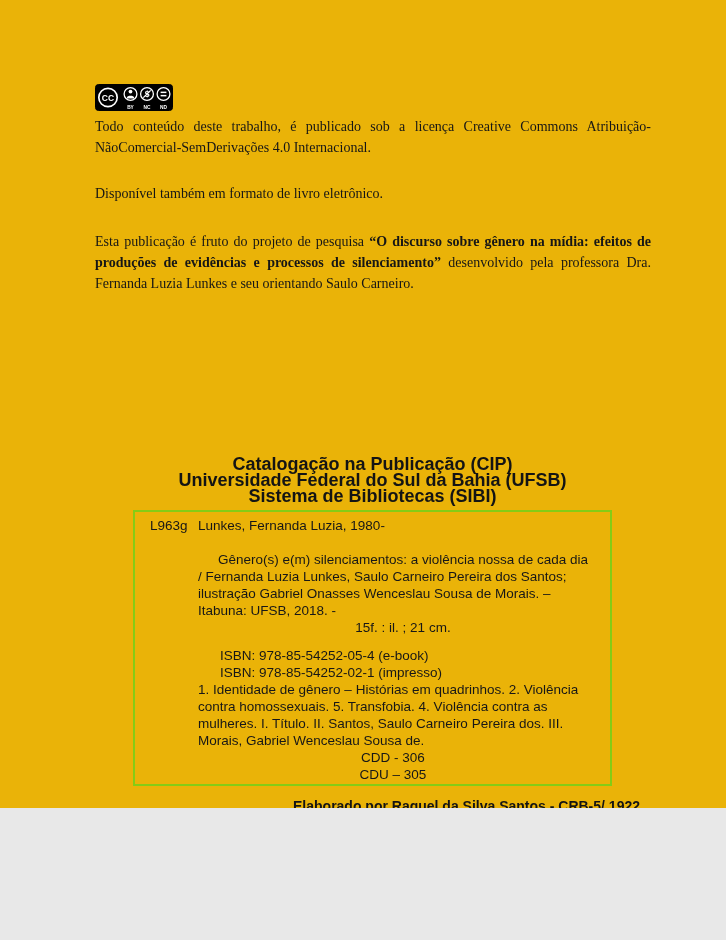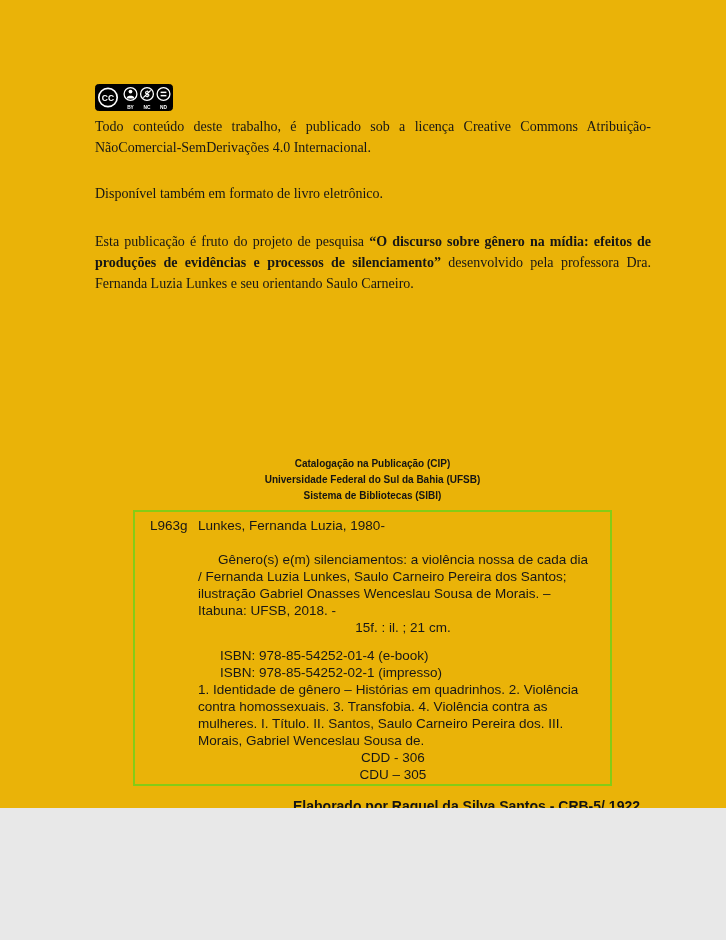--- a/index.html
+++ b/index.html
@@ -15,21 +15,21 @@
     font-family:Liberation Serif, serif;font-size:14px;line-height:21px;color:#161616;
   }
   .para.justify{text-align:justify;}
   #para-license{top:116px;}
   #para-ebook{top:183px;}
   #para-project{top:231px;}
   #para-project b{font-weight:bold;}
   
   .cip-header{
     position:absolute;left:133px;top:456px;width:479px;text-align:center;
-    font-family:"Liberation Sans",sans-serif;font-weight:bold;font-size:10px;line-height:16px;color:#141414;
+    font-family:"Liberation Sans",sans-serif;font-weight:bold;font-size:18px;line-height:16px;color:#141414;
   }
   
   .cip-box{
     position:absolute;left:133px;top:510px;width:479px;height:276px;
     border:2px solid #84cc16;box-sizing:border-box;
     font-family:"Liberation Sans",sans-serif;font-size:13.5px;line-height:17px;color:#171717;
   }
   .cip-row1{margin:5px 0 0 15px;white-space:nowrap;}
   .callnum{display:inline-block;width:48px;}
   .cip-main{margin:17px 0 0 63px;width:400px;}
@@ -93,24 +93,24 @@
   <div class="cip-box">
     <div class="cip-row1">
       <span class="callnum">L963g</span><span>Lunkes, Fernanda Luzia, 1980-</span>
     </div>
     <div class="cip-main">
       <div class="ln ind-title">Gênero(s) e(m) silenciamentos: a violência nossa de cada dia</div>
       <div class="ln">/ Fernanda Luzia Lunkes, Saulo Carneiro Pereira dos Santos;</div>
       <div class="ln">ilustração Gabriel Onasses Wenceslau Sousa de Morais. –</div>
       <div class="ln">Itabuna: UFSB, 2018. -</div>
       <div class="ln ind-size">15f. : il. ; 21 cm.</div>
-      <div class="ln ind-isbn gap-isbn">ISBN: 978-85-54252-01-4 (e-book)</div>
+      <div class="ln ind-isbn gap-isbn">ISBN: 978-85-54252-05-4 (e-book)</div>
       <div class="ln ind-isbn">ISBN: 978-85-54252-02-1 (impresso)</div>
       <div class="ln">1. Identidade de gênero – Histórias em quadrinhos. 2. Violência</div>
-      <div class="ln">contra homossexuais. 3. Transfobia. 4. Violência contra as</div>
+      <div class="ln">contra homossexuais. 5. Transfobia. 4. Violência contra as</div>
       <div class="ln">mulheres. I. Título. II. Santos, Saulo Carneiro Pereira dos. III.</div>
       <div class="ln">Morais, Gabriel Wenceslau Sousa de.</div>
       <div class="codes">
         <div>CDD - 306</div>
         <div>CDU – 305</div>
       </div>
     </div>
   </div>
 
   <div class="credit">Elaborado por Raquel da Silva Santos - CRB-5/ 1922</div>

